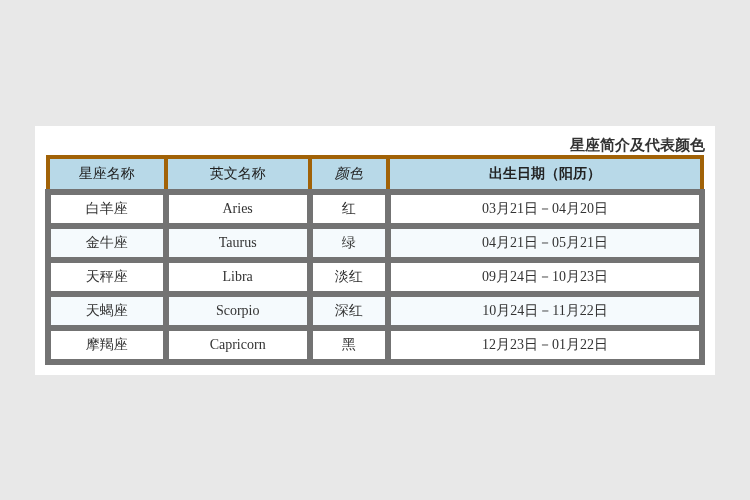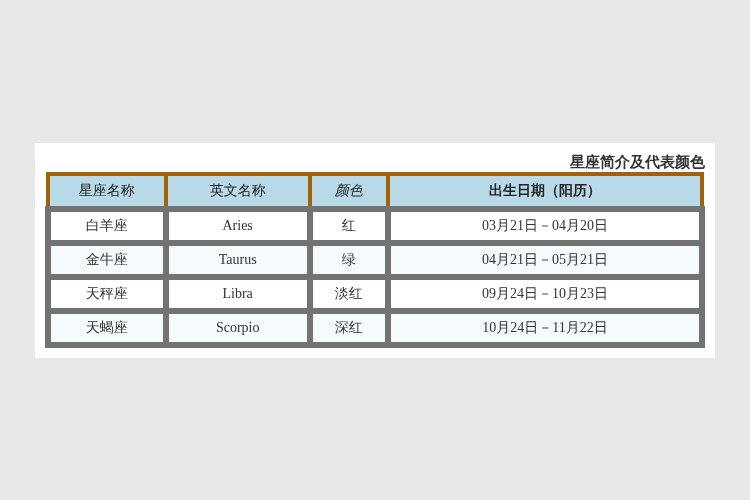--- a/index.html
+++ b/index.html
@@ -88,15 +88,21 @@
           <td>Libra</td>
           <td>淡红</td>
           <td>09月24日－10月23日</td>
         </tr>
         <tr>
           <td>天蝎座</td>
           <td>Scorpio</td>
           <td>深红</td>
           <td>10月24日－11月22日</td>
         </tr>
+        <tr>
+          <td>摩羯座</td>
+          <td>Capricorn</td>
+          <td>黑</td>
+          <td>12月23日－01月22日</td>
+        </tr>
       </tbody>
   </table>
 </div>
 
 </body></html>

